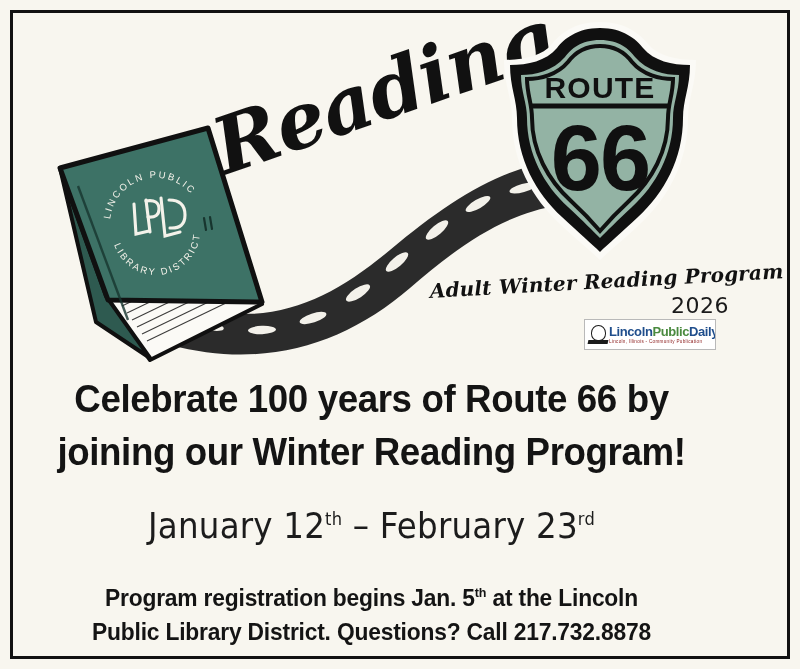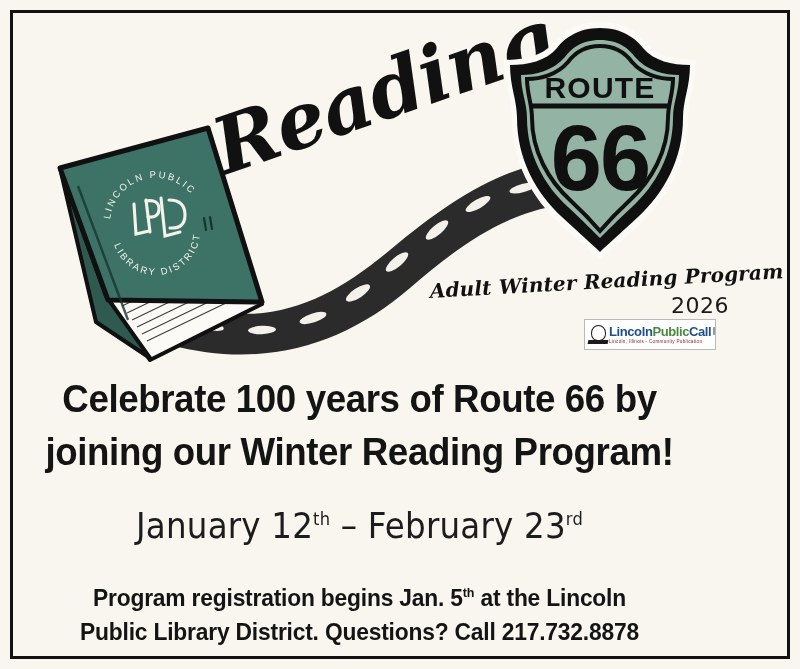--- a/index.html
+++ b/index.html
@@ -111,21 +111,21 @@
     font-size: 4.6px;
     color: #8a1a1a;
     letter-spacing: 0.3px;
     margin-top: 2px;
     white-space: nowrap;
   }
 
   
   .copy {
     position: absolute;
-    left: 4px;
+    left: 16px;
     top: 372px;
     width: 711px;
     text-align: center;
   }
 
   .headline {
     font-family: "Liberation Sans Narrow", "Liberation Sans", sans-serif;
     font-weight: 700;
     font-size: 39px;
     line-height: 53px;
@@ -320,21 +320,21 @@
 
   <div class="ldn-logo">
     <div class="ldn-head">
       <div class="oval"></div>
       <div class="base"></div>
     </div>
     <div class="ldn-words">
       <div class="ldn-row1">
         <span class="ldn-lincoln">Lincoln</span>
           <span class="ldn-daily">Public</span>
-          <span class="ldn-news">Call</span>
+          <span class="ldn-news">Daily</span>
         <span class="ldn-dotcom">.com</span>
       </div>
       <div class="ldn-tag">Lincoln, Illinois - Community Publication</div>
     </div>
   </div>
 
   <div class="copy">
     <div class="headline">Celebrate 100 years of Route 66 by</div>
     <div class="headline">joining our Winter Reading Program!</div>
 

